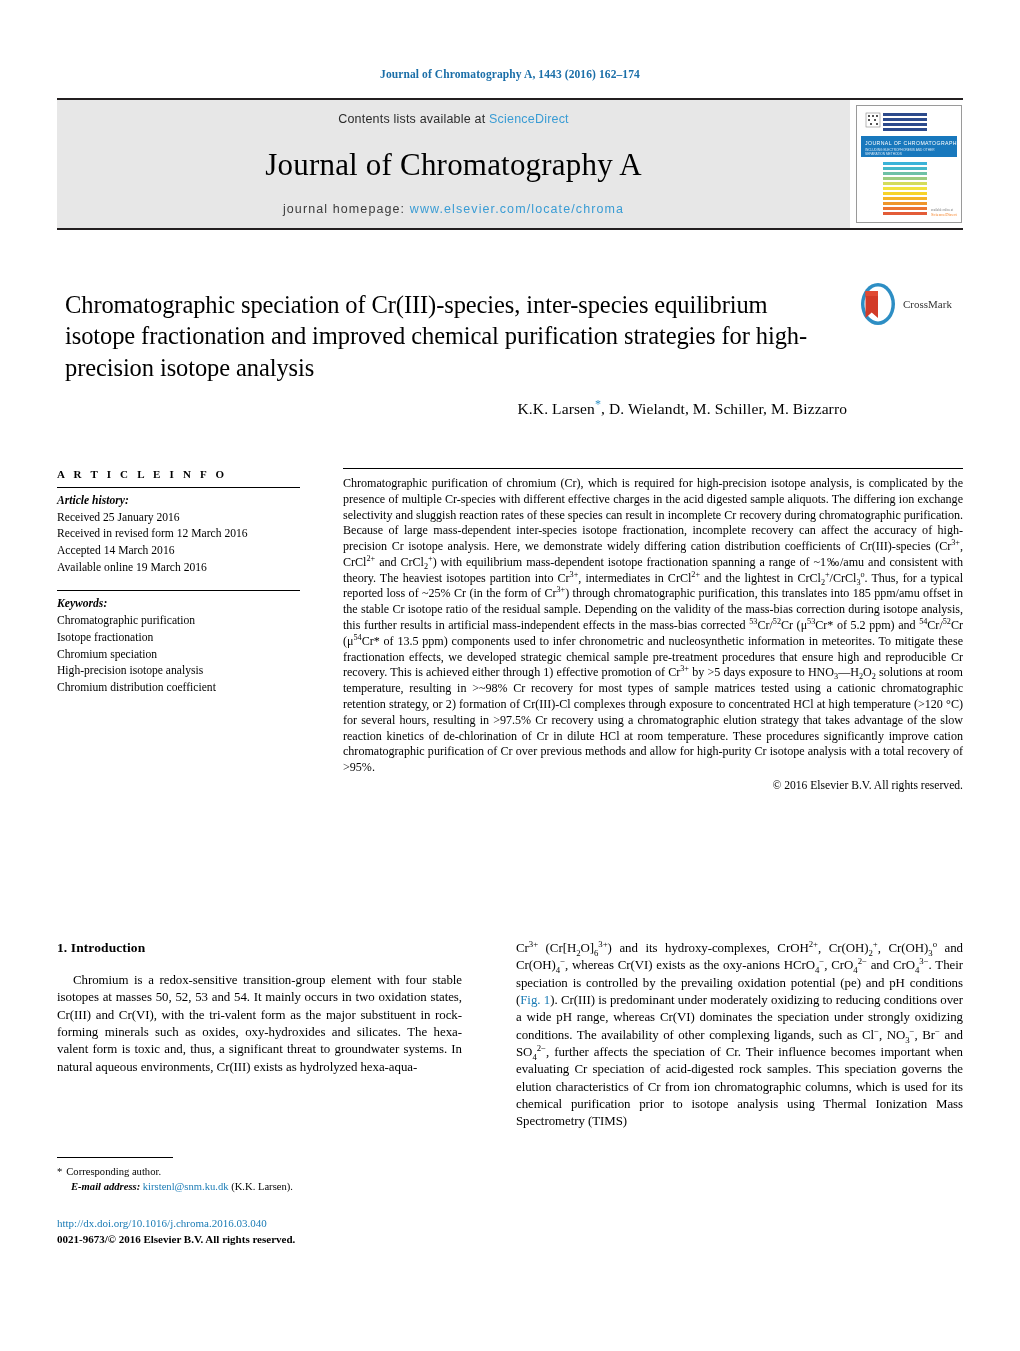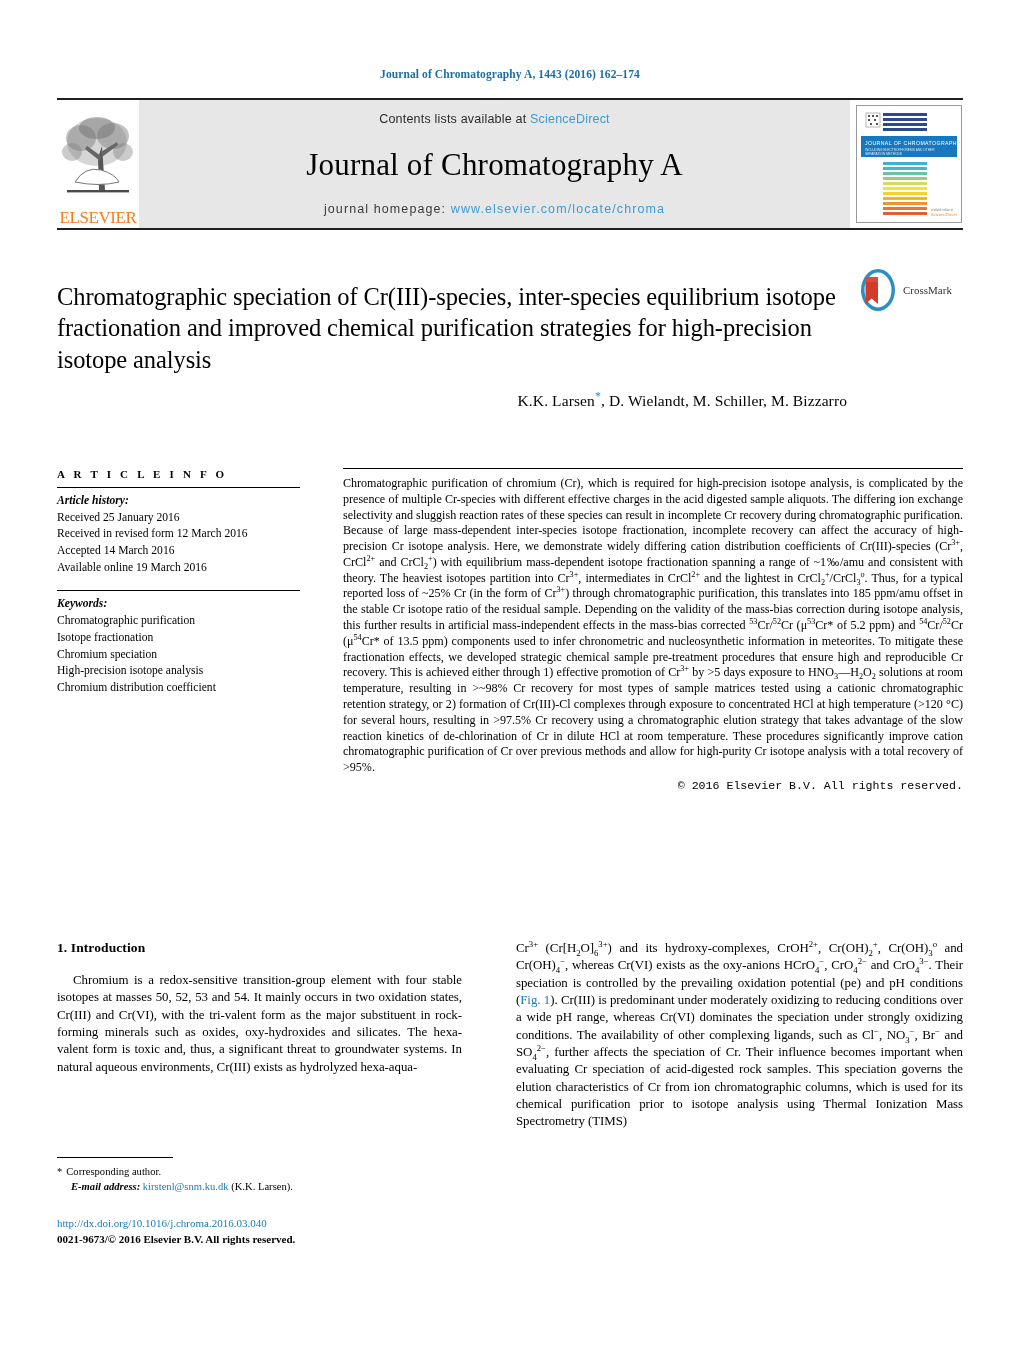--- a/index.html
+++ b/index.html
@@ -125,21 +125,21 @@
     left: 57px;
     top: 281px;
     width: 790px;
   }
   .paper-title {
     font-family: "Liberation Serif", serif;
     font-size: 24.5px;
     line-height: 1.285;
     color: #000;
     font-weight: normal;
-    margin: 0;
+    margin: 8px;
     letter-spacing: -0.1px;
   }
   .authors {
     margin-top: 14px;
     font-family: "Liberation Serif", serif;
     font-size: 15.5px;
     color: #000;
     letter-spacing: .1px;
     text-align: right;
   }
@@ -149,21 +149,21 @@
     font-family: "Liberation Serif", serif;
     font-style: italic;
     font-size: 10.2px;
     font-weight: bold;
     color: #111;
     letter-spacing: -0.05px;
   }
   .crossmark {
     position: absolute;
     left: 857px;
-    top: 266px;
+    top: 280px;
     width: 104px;
     height: 48px;
     display: flex;
     align-items: center;
   }
   .crossmark-text {
     font-family: "Liberation Serif", serif;
     font-size: 11px;
     color: #333;
     margin-left: 4px;
@@ -211,21 +211,21 @@
     font-family: "Liberation Serif", serif;
     font-size: 12.1px;
     line-height: 1.305;
     color: #000;
     text-align: justify;
     padding-top: 7px;
     letter-spacing: -0.02px;
   }
   .copyright {
     text-align: right;
-    font-family: Liberation Mono, monospace;
+    font-family: Liberation Serif, serif;
     font-size: 11.6px;
     margin-top: 3px;
   }
 
   
   .body-left {
     position: absolute;
     left: 57px;
     top: 940px;
     width: 405px;
@@ -294,39 +294,20 @@
 </head>
 <body>
 
 <div class="page">
 
   <div class="running-head">Journal of Chromatography A, 1443 (2016) 162–174</div>
 
   <div class="masthead">
     <div class="masthead-inner">
 
-      <div class="elsevier-logo">
-        <svg class="tree-svg" width="74" height="96" viewBox="0 0 74 96">
-          <g fill="#6e6e6e">
-            <ellipse cx="36" cy="30" rx="30" ry="24" fill="#8a8a8a" opacity="0.35"></ellipse>
-            <ellipse cx="20" cy="26" rx="15" ry="13" fill="#777" opacity="0.45"></ellipse>
-            <ellipse cx="52" cy="24" rx="16" ry="13" fill="#777" opacity="0.45"></ellipse>
-            <ellipse cx="36" cy="16" rx="18" ry="11" fill="#6d6d6d" opacity="0.45"></ellipse>
-            <ellipse cx="11" cy="40" rx="10" ry="9" fill="#7d7d7d" opacity="0.4"></ellipse>
-            <ellipse cx="62" cy="40" rx="10" ry="9" fill="#7d7d7d" opacity="0.4"></ellipse>
-            <path d="M41 34 L44 78 L38 78 L37 46 Z" fill="#555"></path>
-            <path d="M40 40 L56 30 L57 33 L41 45 Z" fill="#666"></path>
-            <path d="M40 44 L26 34 L24 37 L39 49 Z" fill="#666"></path>
-            <path d="M14 70 q10 -16 26 -12 q14 4 18 12 q-20 5 -44 0 Z" fill="#fff"></path>
-            <path d="M14 70 q10 -16 26 -12 q14 4 18 12 q-20 5 -44 0 Z" fill="none" stroke="#777" stroke-width="1"></path>
-            <rect x="6" y="78" width="62" height="2.4" fill="#4a4a4a"></rect>
-          </g>
-        </svg>
-        <div class="elsevier-word">ELSEVIER</div>
-      </div>
 
       <div class="masthead-center">
         <div class="contents-line">
           <span>Contents lists available at</span>
           <a class="sd" href="#">ScienceDirect</a>
         </div>
         <div class="journal-title">Journal of Chromatography A</div>
         <div class="homepage-line">
           <span>journal homepage:</span>
           <a class="url" href="#">www.elsevier.com/locate/chroma</a>

